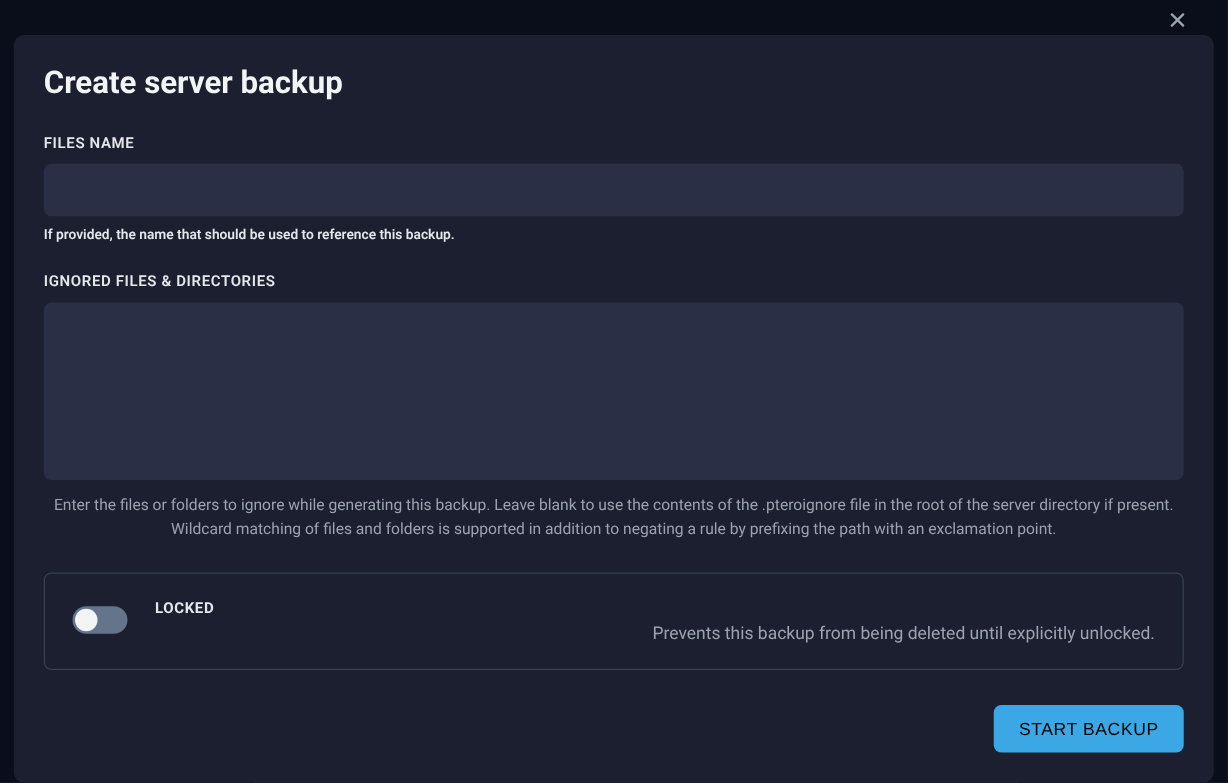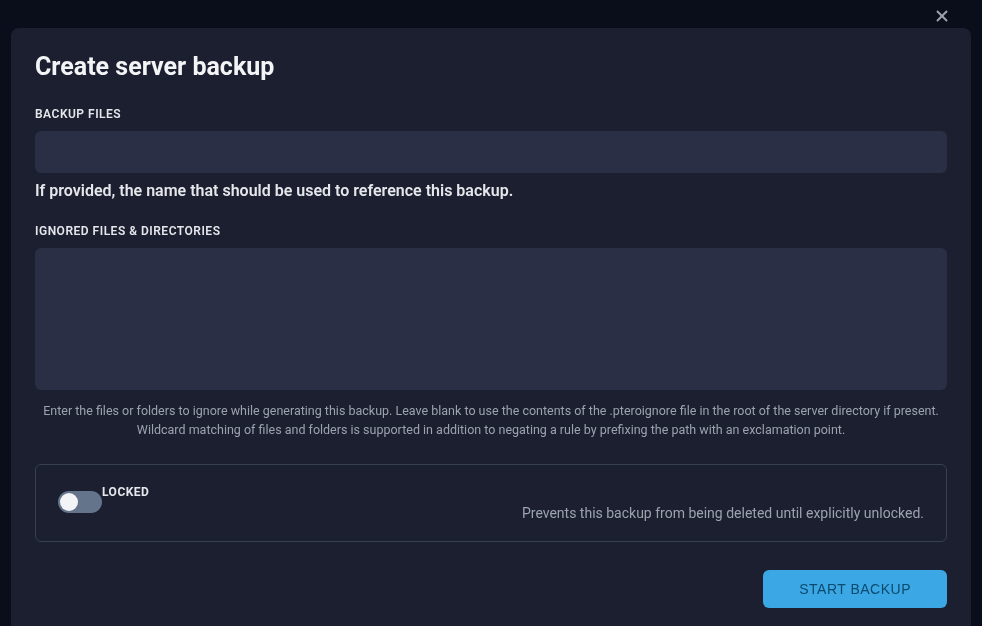--- a/index.html
+++ b/index.html
@@ -68,21 +68,21 @@
       background: #2a2f45;
       border: none;
       border-radius: 6px;
       padding: 12px 14px;
       color: #e5e7eb;
       font-size: 14px;
       outline: none;
       height: 42px;
     }
     .help-text {
-      font-size: 16px;
+      font-size: 11px;
       color: #e5e7eb;
       font-weight: 600;
       margin-top: 8px;
     }
     .help-text-muted {
       font-size: 12.5px;
       color: #9ca3af;
       margin-top: 8px;
       line-height: 1.5;
       text-align: center;
@@ -102,20 +102,21 @@
       resize: none;
       height: 142px;
       font-family: inherit;
     }
     .locked-box {
       border: 1px solid #374151;
       border-radius: 6px;
       padding: 20px 22px;
       display: flex;
       align-items: flex-start;
+      gap: 22px;
       margin-top: 22px;
     }
     .toggle {
       width: 44px;
       height: 22px;
       background: #64748b;
       border-radius: 999px;
       position: relative;
       cursor: pointer;
       flex-shrink: 0;
@@ -145,24 +146,24 @@
       color: #9ca3af;
       text-align: right;
     }
     .modal-footer {
       display: flex;
       justify-content: flex-end;
       margin-top: 28px;
     }
     .start-btn {
       background: #3ba7e5;
-      color: #0c4a6e;
+      color: #000000;
       border: none;
       border-radius: 6px;
-      padding: 11px 36px;
+      padding: 11px 20px;
       font-size: 14px;
       font-weight: 500;
       letter-spacing: 0.5px;
       cursor: pointer;
     }
   </style>
 </head>
 <body>
 
 <div class="backdrop-text">It looks like there are no backups currently stored for this server.</div>
@@ -171,21 +172,21 @@
   <svg viewBox="0 0 24 24" fill="none" stroke="currentColor" stroke-width="2.5" stroke-linecap="round">
     <line x1="18" y1="6" x2="6" y2="18"></line>
     <line x1="6" y1="6" x2="18" y2="18"></line>
   </svg>
 </div>
 
 <div class="modal">
   <h1 class="modal-title">Create server backup</h1>
 
   <div class="field-group">
-    <div class="field-label">BACKUP FILES</div>
+    <div class="field-label">FILES NAME</div>
     <input type="text" class="text-input" value="" style="">
     <div class="help-text">If provided, the name that should be used to reference this backup.</div>
   </div>
 
   <div class="field-group">
     <div class="field-label">IGNORED FILES &amp; DIRECTORIES</div>
     <textarea class="textarea-input" style=""></textarea>
     <div class="help-text-muted">Enter the files or folders to ignore while generating this backup. Leave blank to use the contents of the .pteroignore file in the root of the server directory if present. Wildcard matching of files and folders is supported in addition to negating a rule by prefixing the path with an exclamation point.</div>
   </div>
 

